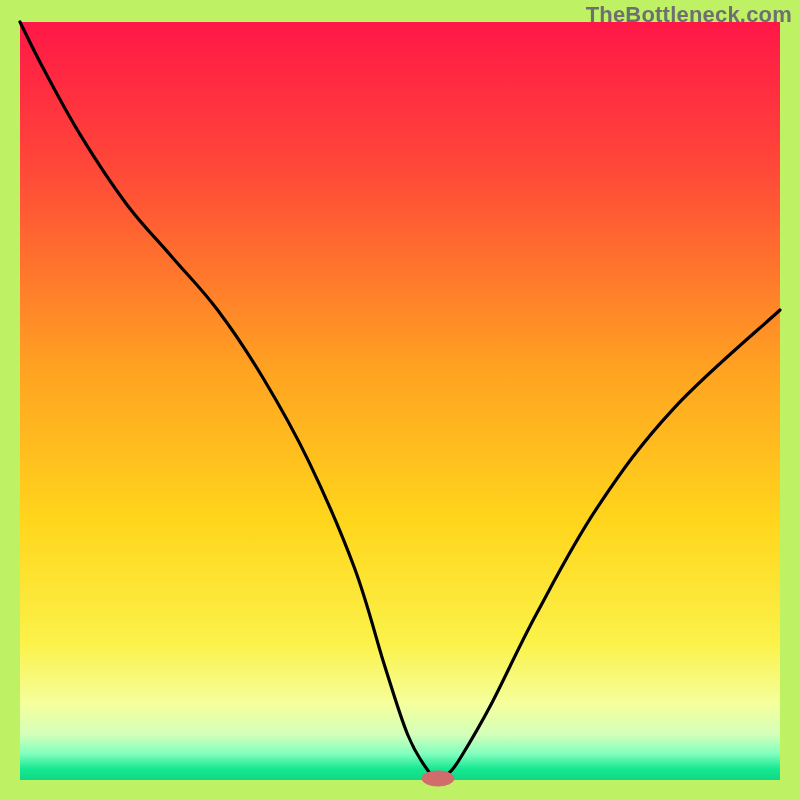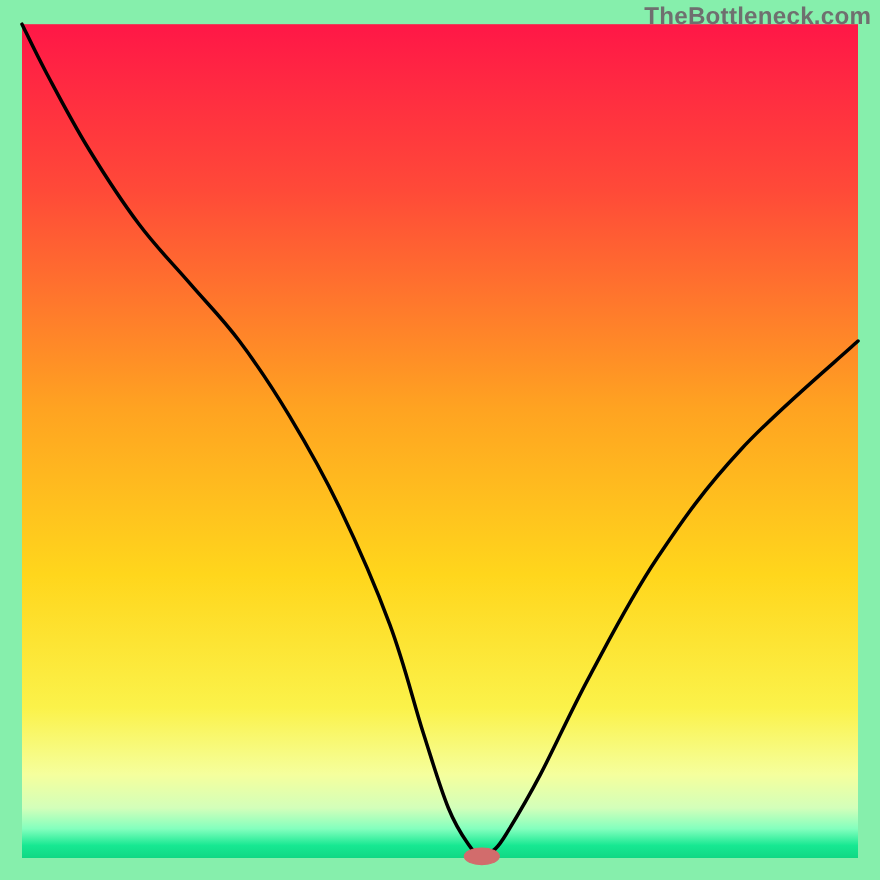--- a/index.html
+++ b/index.html
@@ -8,21 +8,21 @@
     width: 800px;
     height: 800px;
     background: #000;
     overflow: hidden;
     font-family: Arial, Helvetica, sans-serif;
   }
   .frame {
     position: relative;
     width: 800px;
     height: 800px;
-    background: #86efac;
+    background: #bef264;
   }
   .watermark {
     position: absolute;
     top: 2px;
     right: 8px;
     color: #6f6f6f;
     font-size: 22px;
     font-weight: 600;
     letter-spacing: 0.2px;
     z-index: 50;

